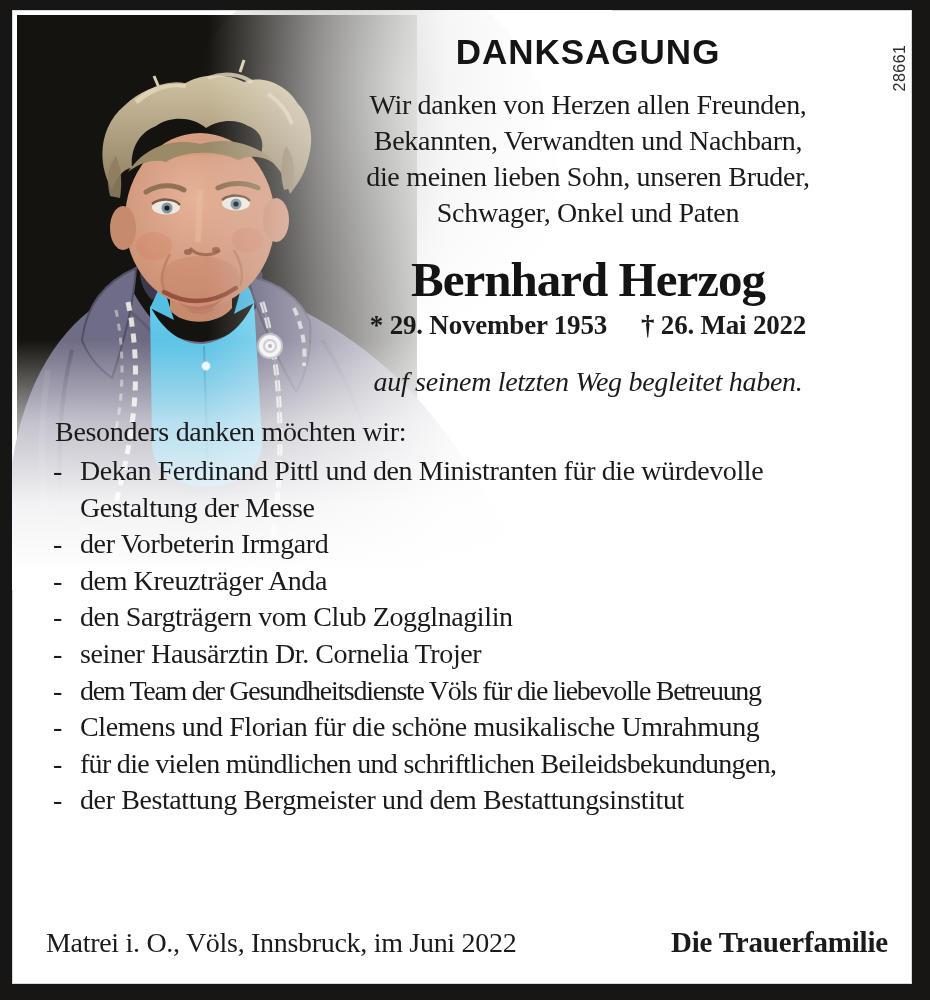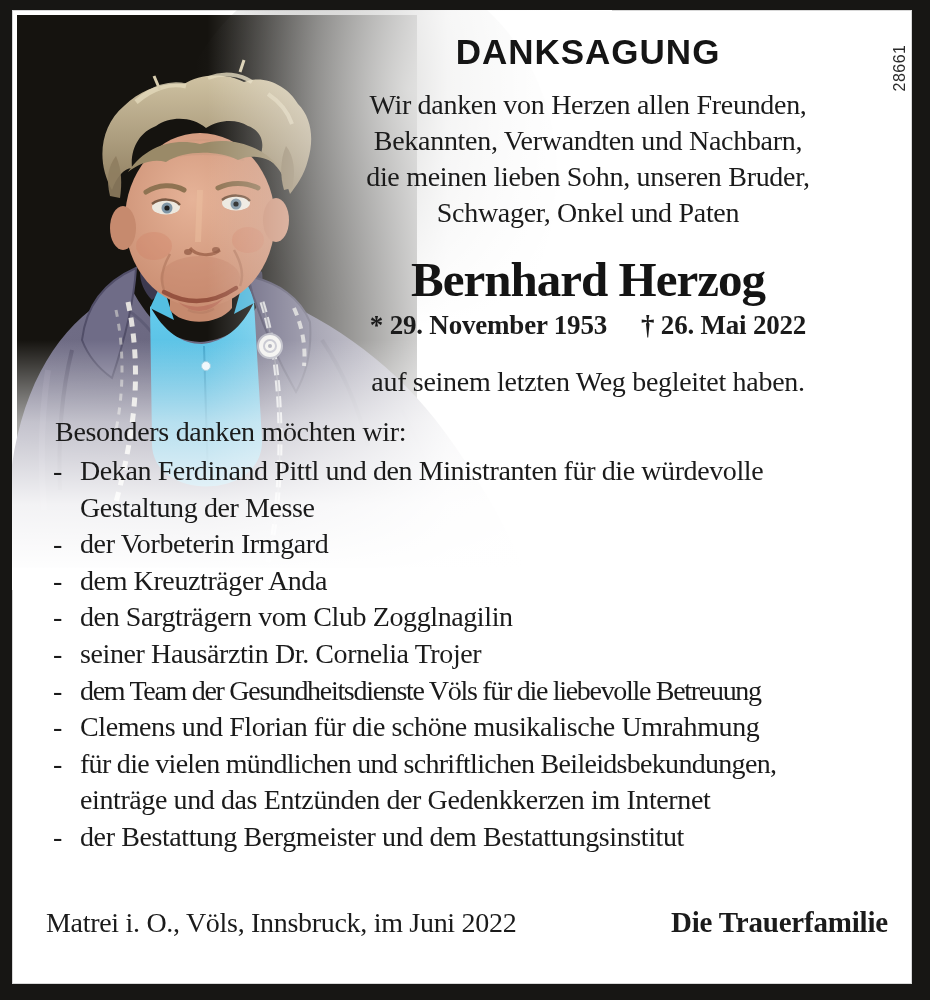--- a/index.html
+++ b/index.html
@@ -17,29 +17,29 @@
   .txt{position:relative;z-index:2;}
   .centered{position:absolute;left:252px;width:648px;text-align:center;}
   .title{
     top:22px;font-family:"Liberation Sans","DejaVu Sans",sans-serif;
     font-weight:bold;font-size:35px;letter-spacing:1px;color:#151515;
   }
   .intro{top:77px;font-size:28px;line-height:36px;letter-spacing:-0.3px;}
   .name{top:234px;font-size:49px;font-weight:bold;line-height:72px;letter-spacing:-1px;color:#141414;}
   .dates{top:300px;font-size:27px;font-weight:bold;letter-spacing:-0.2px;text-align:center;}
   .dates .birth{margin-right:34px;}
-  .closing{top:356px;font-size:28px;letter-spacing:-0.3px;}
+  .closing{top:356px;font-size:28px;letter-spacing:-0.3px;font-style:italic;}
   .besonders{position:absolute;left:43px;top:406px;font-size:28px;letter-spacing:-0.3px;text-align:center;}
   .thanks{position:absolute;left:41px;top:443px;width:840px;font-size:28px;letter-spacing:-0.4px;}
   .thanks .row{position:relative;height:36.6px;line-height:36.6px;padding-left:27px;white-space:nowrap;}
   .thanks .row .dash{position:absolute;left:0;top:0;}
   .thanks .tight{letter-spacing:-1.3px;}
   .thanks .tight2{letter-spacing:-0.7px;}
   .footer{
-    position:absolute;left:34px;right:24px;top:896px;height:40px;
+    position:absolute;left:34px;right:24px;top:916px;height:40px;
     display:flex;justify-content:space-between;align-items:baseline;
     font-size:28px;letter-spacing:-0.3px;
   }
   .footer .sig{font-weight:bold;font-size:29px;letter-spacing:-0.2px;margin-left:24px;}
   .code-box{position:absolute;top:26px;right:2px;width:20px;height:64px;z-index:3;}
   .code-box span{
     position:absolute;left:50%;top:50%;
     transform:translate(-50%,-50%) rotate(-90deg);
     white-space:nowrap;
     font-family:"Liberation Sans","DejaVu Sans",sans-serif;
@@ -200,21 +200,20 @@
   <div class="thanks txt">
     <div class="row"><span class="dash">-</span><span>Dekan Ferdinand Pittl und den Ministranten für die würdevolle</span></div>
     <div class="row"><span>Gestaltung der Messe</span></div>
     <div class="row"><span class="dash">-</span><span>der Vorbeterin Irmgard</span></div>
     <div class="row"><span class="dash">-</span><span>dem Kreuzträger Anda</span></div>
     <div class="row"><span class="dash">-</span><span>den Sargträgern vom Club Zogglnagilin</span></div>
     <div class="row"><span class="dash">-</span><span>seiner Hausärztin Dr. Cornelia Trojer</span></div>
     <div class="row tight"><span class="dash">-</span><span>dem Team der Gesundheitsdienste Völs für die liebevolle Betreuung</span></div>
     <div class="row"><span class="dash">-</span><span>Clemens und Florian für die schöne musikalische Umrahmung</span></div>
     <div class="row tight2"><span class="dash">-</span><span>für die vielen mündlichen und schriftlichen Beileidsbekundungen,</span></div>
-    <div class="row"><span>einträge und das Entzünden der Gedenkkerzen im Internet</span></div>
     <div class="row"><span class="dash">-</span><span>der Bestattung Bergmeister und dem Bestattungsinstitut</span></div>
   </div>
 
   <div class="footer txt">
     <span>Matrei i. O., Völs, Innsbruck, im Juni 2022</span>
     <span class="sig">Die Trauerfamilie</span>
   </div>
 
 </div>
 

